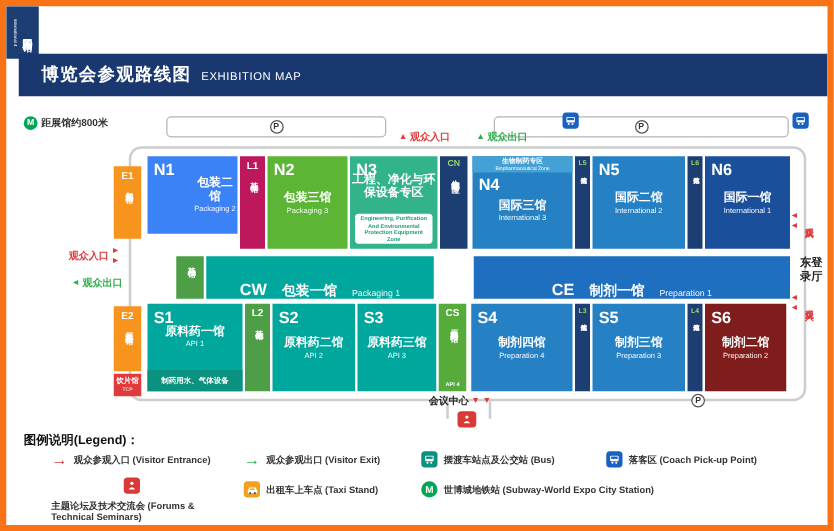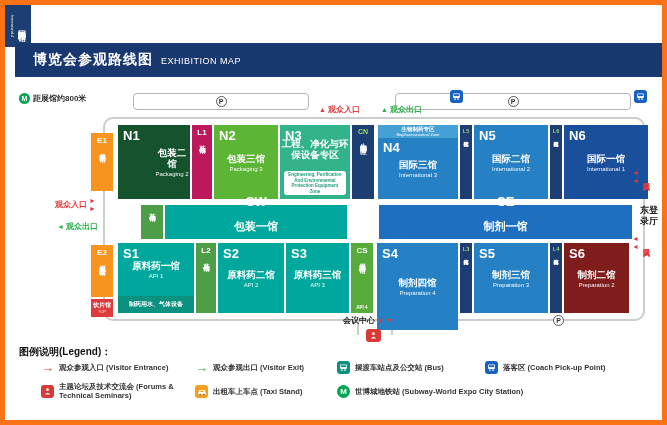--- a/index.html
+++ b/index.html
@@ -33,45 +33,45 @@
   .sqicon{position:absolute;width:13px;height:13px;border-radius:3px;display:flex;align-items:center;justify-content:center;}
   .coach-bg{background:#1861c0;} .forum-bg{background:#d93a35;} .bus-bg{background:#0b9180;} .taxi-bg{background:#f2a01d;}
   #coach1{left:445px;top:85px;} #coach2{left:629px;top:85px;}
   #confIcon{left:361px;top:324px;width:15px;height:13px;}
 
   
   .hall{position:absolute;color:#fff;display:flex;flex-direction:column;align-items:center;justify-content:center;text-align:center;box-sizing:border-box;}
   .hall .hid{position:absolute;top:3px;left:5px;font-weight:bold;font-size:13px;}
   .hall .zh{font-weight:bold;font-size:9.5px;line-height:11px;}
   .hall .en{font-size:6px;margin-top:2px;opacity:.95;}
-  .hrow{flex-direction:column;gap:12px;}
+  .hrow{flex-direction:row;gap:12px;align-items:flex-end;}
   .hrow .hid{position:static;font-size:13px;}
   .hrow .zh{font-size:11px;}
   .hrow .en{margin:0;font-size:7px;}
 
-  #hN1{left:113px;top:120px;width:72px;height:74px;background:#14532d;padding-left:36px;}
+  #hN1{left:113px;top:120px;width:72px;height:62px;background:#3b82f6;padding-left:36px;}
   #hL1{left:187px;top:120px;width:20px;height:74px;background:#be185d;}
   #hN2{left:209px;top:120px;width:64px;height:74px;background:#5cb535;}
   #hN3{left:275px;top:120px;width:70px;height:74px;background:#33b38b;padding-bottom:26px;}
   #hCN{left:347px;top:120px;width:22px;height:74px;background:#1c3e72;}
   #hN4{left:373px;top:120px;width:80px;height:74px;background:#2581c4;padding-top:12px;}
   #hL5{left:455px;top:120px;width:12px;height:74px;background:#1c3e72;}
   #hN5{left:469px;top:120px;width:74px;height:74px;background:#2581c4;}
   #hL6{left:545px;top:120px;width:12px;height:74px;background:#1c3e72;}
-  #hN6{left:559px;top:120px;width:84px;height:74px;background:#1a4f9c;}
+  #hN6{left:559px;top:120px;width:68px;height:74px;background:#1a4f9c;}
   #hOW{left:136px;top:200px;width:22px;height:34px;background:#4e9e47;}
   #hCW{left:160px;top:200px;width:182px;height:34px;background:#00a79d;}
   #hI4{left:344px;top:196px;width:26px;height:42px;background:#1c3e72;display:flex;flex-direction:row;align-items:center;justify-content:center;gap:1px;color:#fff;}
   #hCE{left:374px;top:200px;width:253px;height:34px;background:#1f6fc0;}
   #hS1{left:113px;top:238px;width:76px;height:70px;background:#00a79d;padding-bottom:18px;}
   #hL2{left:191px;top:238px;width:20px;height:70px;background:#4e9e47;}
   #hS2{left:213px;top:238px;width:66px;height:70px;background:#00a79d;}
   #hS3{left:281px;top:238px;width:63px;height:70px;background:#00a79d;}
   #hCS{left:346px;top:238px;width:22px;height:70px;background:#56ab3a;}
-  #hS4{left:372px;top:238px;width:81px;height:87px;background:#2581c4;}
+  #hS4{left:372px;top:238px;width:81px;height:70px;background:#2581c4;}
   #hL3{left:455px;top:238px;width:12px;height:70px;background:#1c3e72;}
   #hS5{left:469px;top:238px;width:74px;height:70px;background:#2581c4;}
   #hL4{left:545px;top:238px;width:12px;height:70px;background:#1c3e72;}
   #hS6{left:559px;top:238px;width:65px;height:70px;background:#7f1d1d;justify-content:center;}
   #hE1{left:86px;top:128px;width:22px;height:58px;background:#f7941e;}
   #hE2{left:86px;top:240px;width:22px;height:52px;background:#f7941e;}
   #hTCP{left:86px;top:294px;width:22px;height:18px;background:#e03a3c;}
   #hTCP .zh{font-size:6px;line-height:7px;} #hTCP .en{font-size:4px;margin-top:0;}
 
   
@@ -102,21 +102,21 @@
   #mkTopIn{left:314px;top:99px;} #mkTopOut{left:376px;top:99px;}
   #mkWIn{left:50px;top:192px;} #mkWOut{left:52px;top:216px;}
   #mkEInT{left:627px;top:164px;} #mkEInB{left:627px;top:230px;}
   #eastHall{position:absolute;left:634px;top:200px;width:20px;font-size:9px;font-weight:bold;color:#222;line-height:11px;text-align:center;}
   #mkConf{left:338px;top:310px;} #mkConf .t{color:#222;}
 
   
   #legend-title{position:absolute;left:14px;top:340px;font-size:10px;font-weight:bold;color:#111;}
   .litem{position:absolute;display:flex;align-items:center;gap:5px;font-size:7.5px;color:#333;font-weight:bold;}
   #li1{left:36px;top:356px;} #li2{left:190px;top:356px;} #li3{left:332px;top:356px;} #li4{left:480px;top:356px;}
-  #li5{left:36px;top:377px;max-width:150px;} #li5 .ltext{max-width:128px;line-height:9px;}
+  #li5{left:36px;top:377px;max-width:150px;flex-direction:column;} #li5 .ltext{max-width:128px;line-height:9px;}
   #li6{left:190px;top:380px;} #li7{left:332px;top:380px;}
   .lar{font-size:13px;font-weight:bold;line-height:13px;}
   .lar::before{content:"→";}
   .lic{width:13px;height:13px;border-radius:3px;display:flex;align-items:center;justify-content:center;flex:none;}
   .metro-bg{background:#00a651;border-radius:50%;color:#fff;font-size:8px;font-weight:bold;}
 </style>
 </head>
 <body>
 
 <div class="page">

